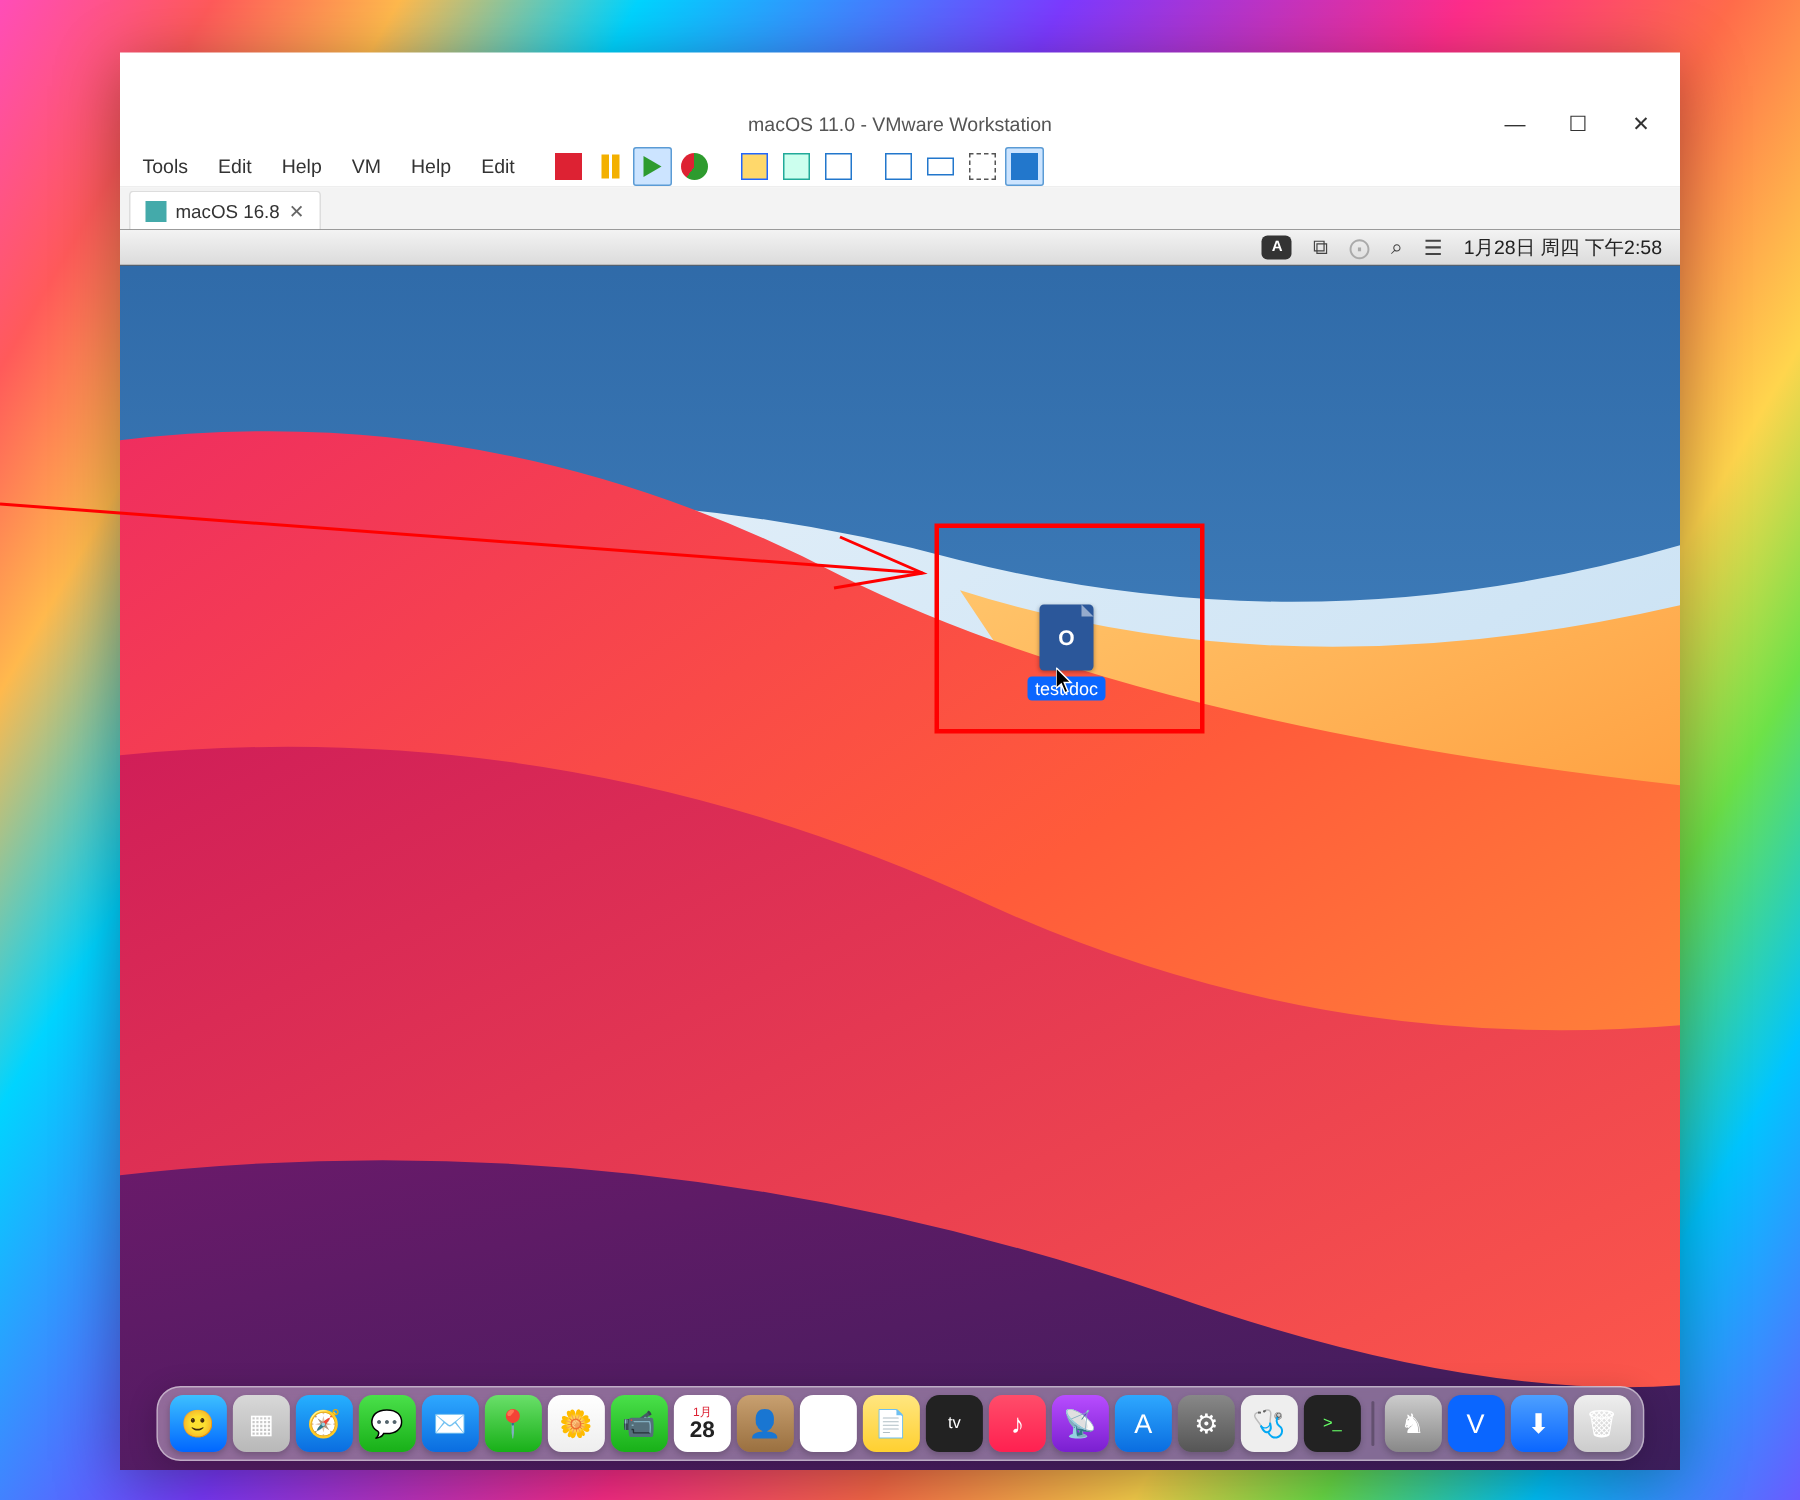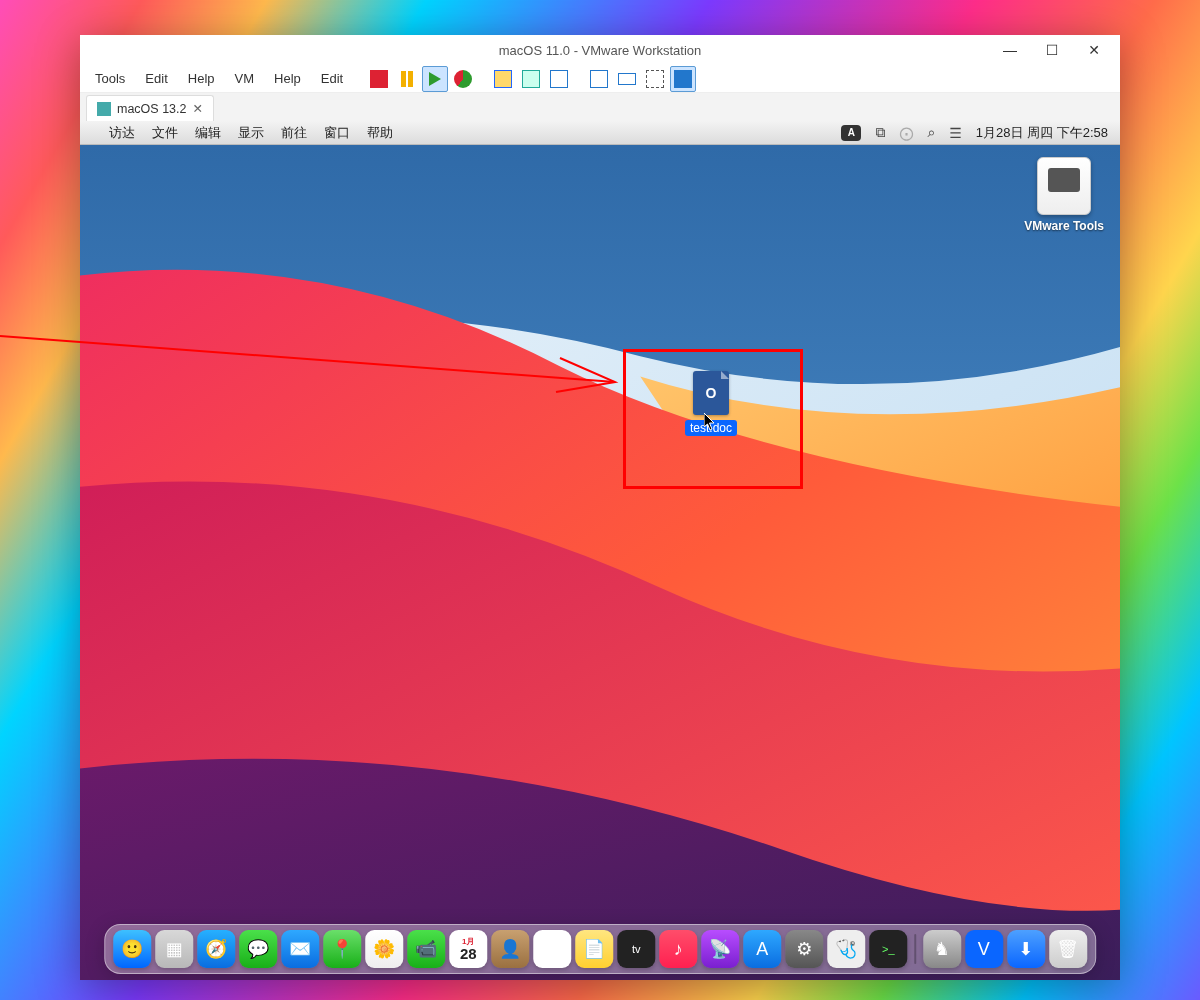--- a/index.html
+++ b/index.html
@@ -16,21 +16,21 @@
 .vm-window {
   position: absolute; left: 80px; top: 35px;
   width: 1040px; height: 945px;
   background: #fff;
   box-shadow: 0 8px 40px rgba(0,0,0,.35);
   display: flex; flex-direction: column;
 }
 
 .titlebar {
   height: 30px; display: flex; align-items: center; justify-content: center;
-  position: relative; background: #fff; padding: 0 8px;
+  position: relative; background: #fff; padding: 0 8px; margin-top: 32px;
 }
 .titlebar .title { color: #555; font-size: 13px; }
 .winbtns { position: absolute; right: 6px; top: 0; height: 30px; display: flex; align-items: center; gap: 2px; }
 .winbtn { width: 40px; height: 28px; display: flex; align-items: center; justify-content: center; color: #333; font-size: 14px; cursor: default; font-family: "Segoe UI Symbol", sans-serif; }
 
 .menubar { height: 28px; display: flex; align-items: center; gap: 2px; padding: 0 6px; font-size: 13px; background: #fff; border-bottom: 1px solid #eee; }
 .menuitem { padding: 4px 9px; color: #333; }
 .toolbar-sep { width: 10px; }
 .tbtn { width: 26px; height: 26px; display: flex; align-items: center; justify-content: center; border-radius: 2px; }
 .tbtn.sel { background: #cce4ff; border: 1px solid #5b9bd5; }
@@ -153,38 +153,28 @@
         <span class="ico" style="border:1.5px dashed #555"></span>
       </div>
     <div class="tbtn sel">
         <span class="ico" style="background:#27c"></span>
       </div>
   </div>
 
   <div class="tabstrip">
     <div class="tab">
       <span class="tab-ico"></span>
-      <span>macOS 13.2</span>
+      <span>macOS 16.8</span>
       <span class="close">✕</span>
     </div>
   </div>
 
   <div class="guest">
 
     <div class="mac-menubar">
-      <div class="mm-left">
-        <span class="apple"></span>
-        <span>访达</span>
-        <span>文件</span>
-        <span>编辑</span>
-        <span>显示</span>
-        <span>前往</span>
-        <span>窗口</span>
-        <span>帮助</span>
-      </div>
       <div class="mm-right">
         <span class="ibox keyA">A</span>
         <span class="sicon">⧉</span>
         <span class="sicon" style="color:#aaa">⨀</span>
         <span class="sicon">⌕</span>
         <span class="sicon">☰</span>
         <span>1月28日 周四 下午2:58</span>
       </div>
     </div>
 
@@ -221,24 +211,20 @@
         <path d="M0,190 Q300,140 560,210 Q800,270 1040,200 L1040,830 L0,830 Z" fill="url(#lt)"></path>
         <path d="M560,230 Q780,300 1040,240 L1040,440 Q820,400 620,320 Z" fill="url(#or)"></path>
         <path d="M0,130 Q250,100 480,220 Q680,320 1040,360 L1040,830 L0,830 Z" fill="url(#wave1)"></path>
         <path d="M0,340 Q300,310 580,440 Q800,540 1040,520 L1040,830 L0,830 Z" fill="url(#wave2)"></path>
         <path d="M0,620 Q350,580 700,700 Q900,770 1040,760 L1040,830 L0,830 Z" fill="url(#wave3)"></path>
       </svg>
     </div>
 
     <div class="desktop">
 
-      <div class="vm-tools">
-        <div class="disk-ico"></div>
-        <div>VMware Tools</div>
-      </div>
 
       <div class="file">
         <div class="file-ico">
             <span>O</span>
           </div>
         <span class="file-lbl">test.doc</span>
       </div>
 
       <svg class="cursor" viewBox="0 0 12 18">
           <path d="M0,0 L0,14 L3.5,11 L6,17 L8,16 L5.5,10 L10,10 Z" fill="#000" stroke="#fff" stroke-width="1"></path>
@@ -247,21 +233,21 @@
       <div class="dock" id="dock">
           <div class="dicon" style="background: linear-gradient(rgb(61, 192, 255), rgb(0, 102, 255));">🙂</div>
           <div class="dicon" style="background: linear-gradient(rgb(216, 216, 216), rgb(184, 184, 184));">▦</div>
           <div class="dicon" style="background: linear-gradient(rgb(38, 176, 255), rgb(10, 109, 224));">🧭</div>
           <div class="dicon" style="background: linear-gradient(rgb(74, 224, 74), rgb(24, 176, 24));">💬</div>
           <div class="dicon" style="background: linear-gradient(rgb(46, 168, 255), rgb(10, 109, 224));">✉️</div>
           <div class="dicon" style="background: linear-gradient(rgb(106, 223, 106), rgb(24, 176, 24));">📍</div>
           <div class="dicon" style="background: linear-gradient(rgb(255, 255, 255), rgb(238, 238, 238));">🌼</div>
           <div class="dicon" style="background: linear-gradient(rgb(74, 224, 74), rgb(24, 176, 24));">📹</div>
           <div class="dicon" style="background: rgb(255, 255, 255); flex-direction: column;">
-            <div style="font-size:8px;color:#d23;font-weight:700;line-height:1">1月</div>
+            <div style="font-size:8px;color:#d23;font-weight:400;line-height:1">1月</div>
             <div style="font-size:15px;color:#222;font-weight:600;line-height:1">28</div>
           </div>
           <div class="dicon" style="background: linear-gradient(rgb(200, 160, 112), rgb(154, 112, 64));">👤</div>
           <div class="dicon" style="background: rgb(255, 255, 255);">☰</div>
           <div class="dicon" style="background: linear-gradient(rgb(255, 230, 128), rgb(255, 208, 48));">📄</div>
           <div class="dicon" style="background: rgb(34, 34, 34);">
             <span style="font-size:11px;font-weight:400">tv</span>
           </div>
           <div class="dicon" style="background: linear-gradient(rgb(255, 77, 106), rgb(255, 32, 80));">♪</div>
           <div class="dicon" style="background: linear-gradient(rgb(184, 77, 255), rgb(122, 31, 208));">📡</div>

